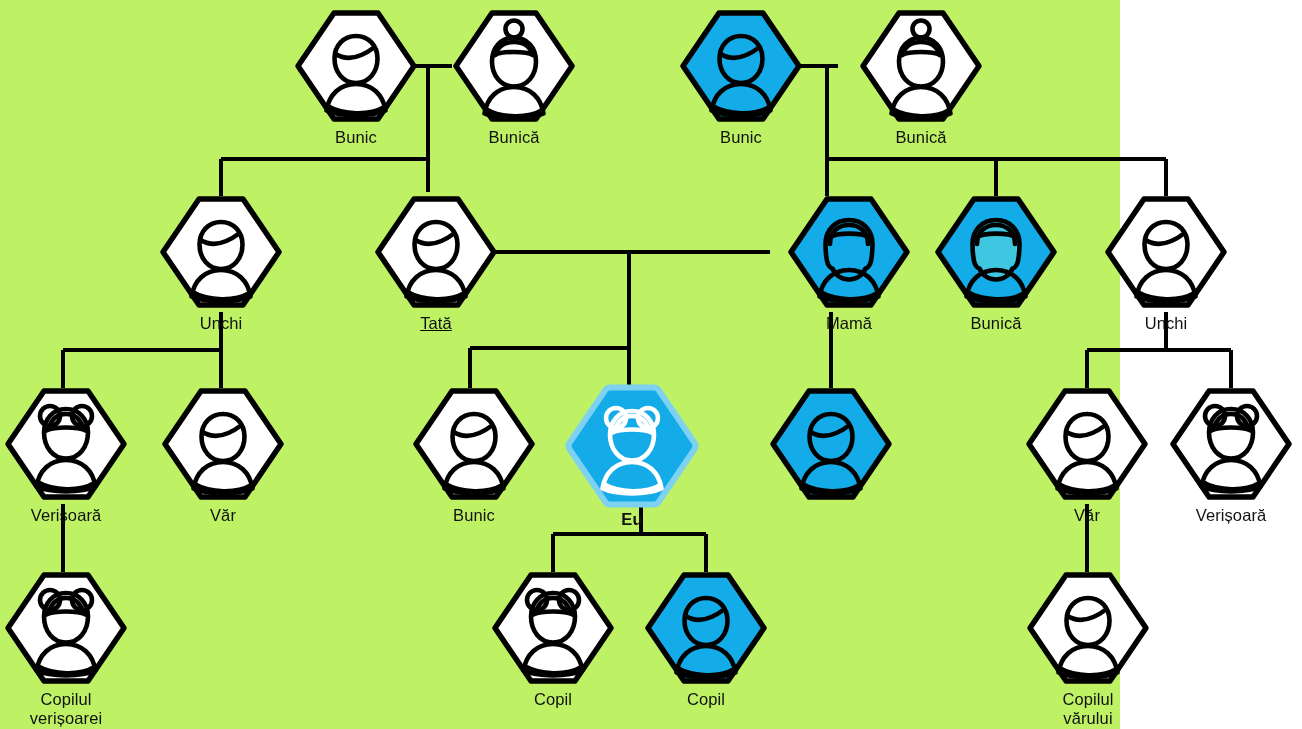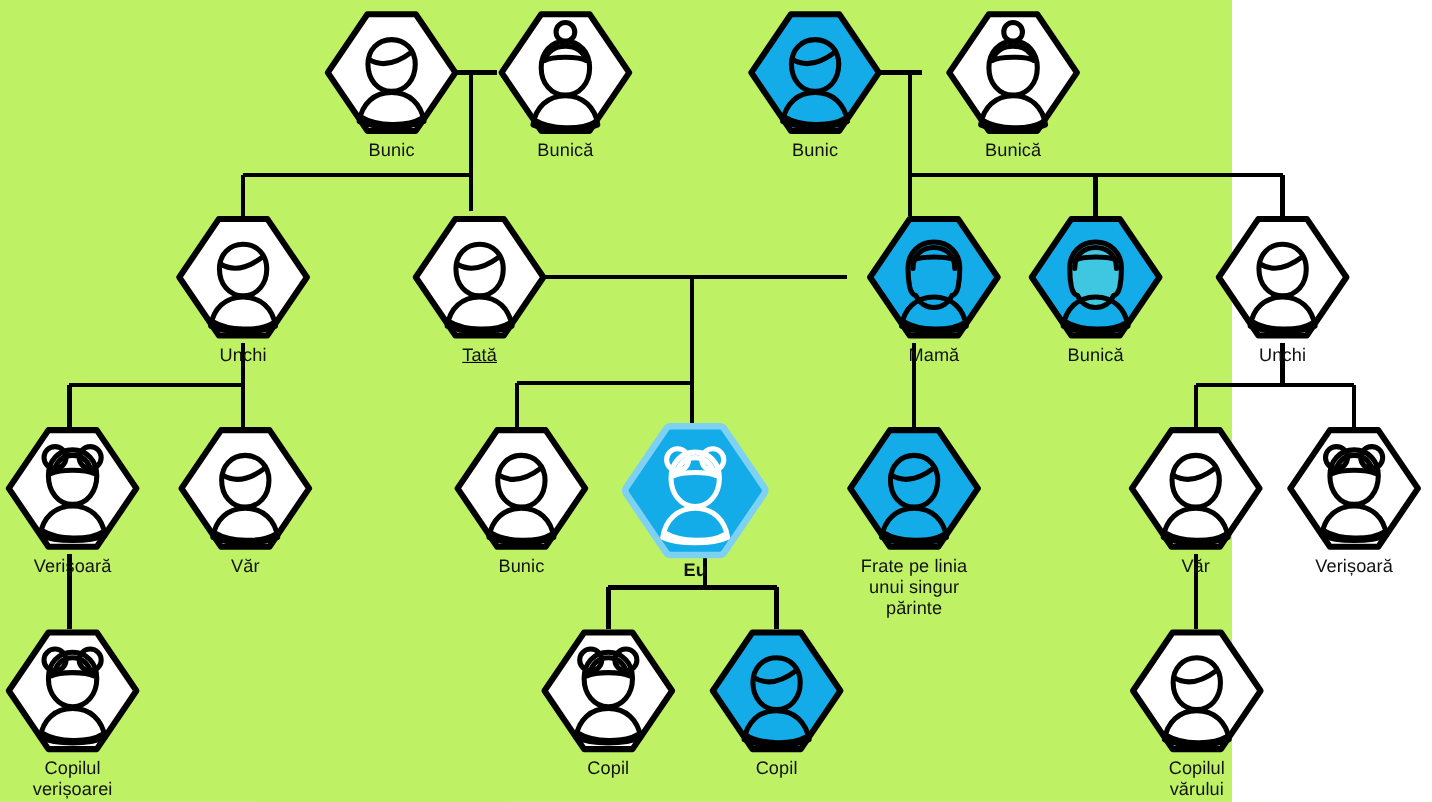--- a/index.html
+++ b/index.html
@@ -333,21 +333,20 @@
   <g fill="none" stroke="#000000" stroke-width="4.6" stroke-linecap="round" stroke-linejoin="round">
     <path d="M66 30 c-12.5 0 -21.5 9.5 -21.5 22.5 c0 14 9 24.5 21.5 24.5
              c12.5 0 21.5 -10.5 21.5 -24.5 c0 -13 -9 -22.5 -21.5 -22.5 z"></path>
     <path d="M45.5 48 c9 5.5 22 6 38.5 -6.5"></path>
     <path d="M66 78 c-16 0 -27 10.5 -29.5 26.5 c14 6.5 45 6.5 59 0
              C93 88.5 82 78 66 78 z"></path>
     <path d="M38.5 100.5 c14 8.5 42 9 55 1"></path>
   </g>
       </svg>
     </div>
-    <div class="label">Frate pe linia<br>unui singur<br>părinte</div>
       </div>
       <div class="node" style="left: 1021px; top: 384px;">
     <div class="hexwrap">
       <svg viewBox="0 0 132 120" xmlns="http://www.w3.org/2000/svg">
 
         <path d="M44 7 L88 7 L124 60 L88 113 L44 113 L8 60 Z" fill="#FFFFFF" stroke="#000000" stroke-width="5.5" stroke-linejoin="round"></path>
 
   <g fill="none" stroke="#000000" stroke-width="4.6" stroke-linecap="round" stroke-linejoin="round">
     <path d="M66 30 c-12.5 0 -21.5 9.5 -21.5 22.5 c0 14 9 24.5 21.5 24.5
              c12.5 0 21.5 -10.5 21.5 -24.5 c0 -13 -9 -22.5 -21.5 -22.5 z"></path>

